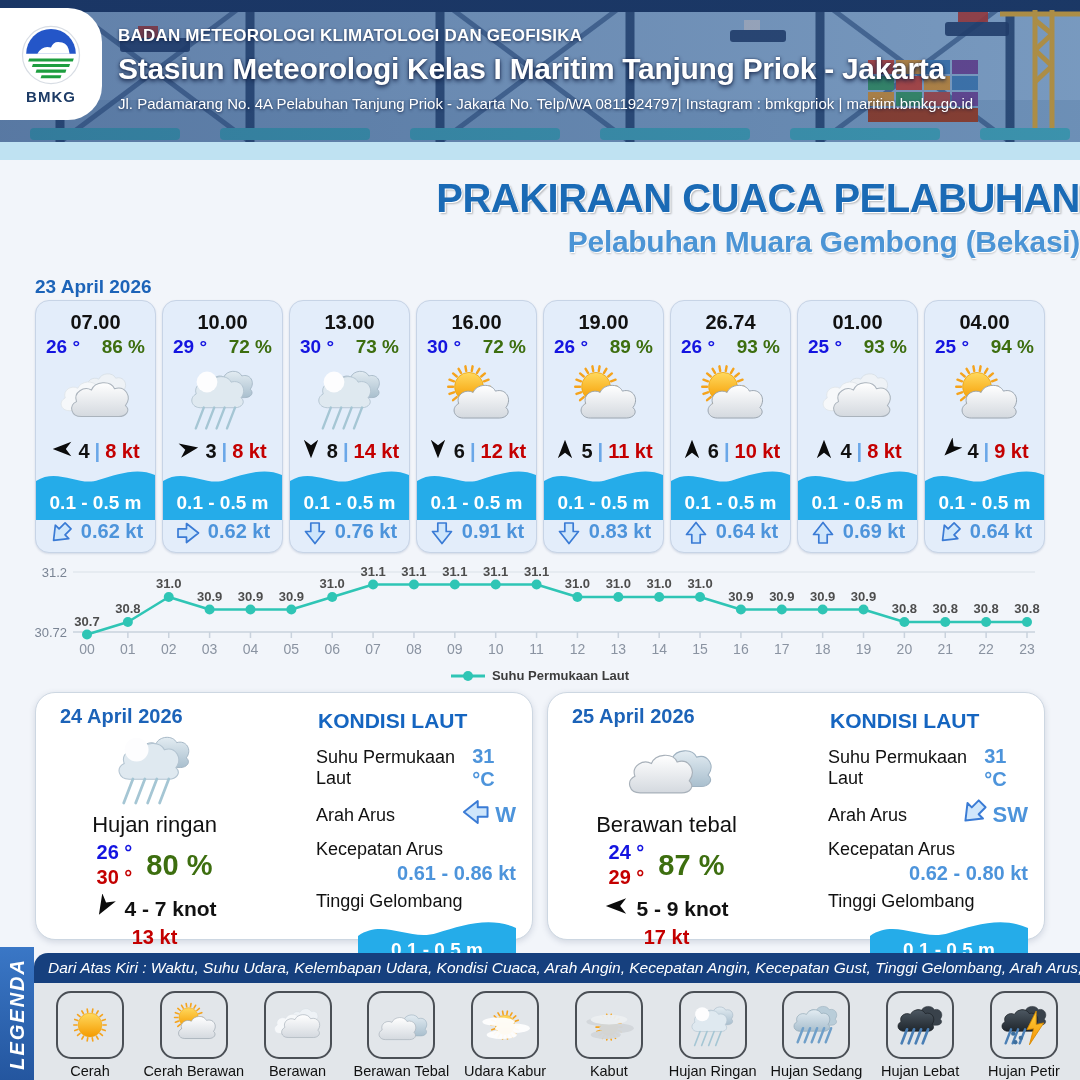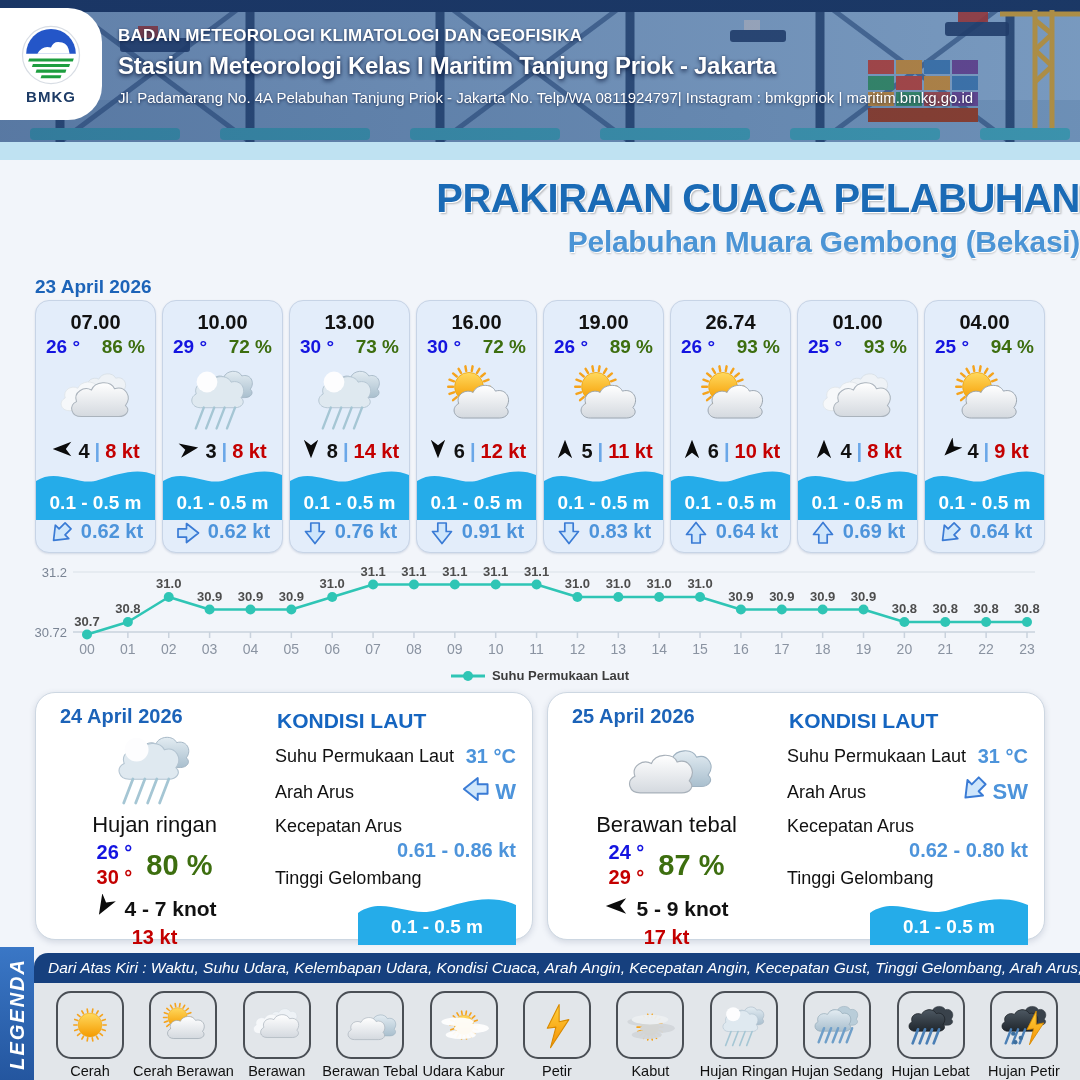--- a/index.html
+++ b/index.html
@@ -10,21 +10,21 @@
   .header{position:absolute;top:0;left:0;width:1080px;height:160px;overflow:hidden;
     background:linear-gradient(180deg,#8fb3d9 0%,#a7c6e4 55%,#bcd9ee 100%);}
   .hdr-art{position:absolute;inset:0;}
   .hdr-overlay{position:absolute;inset:0;background:linear-gradient(90deg,rgba(24,48,100,.45),rgba(24,48,100,.28));}
   .hdr-seats{position:absolute;left:0;bottom:0;width:1080px;height:18px;background:#bfe2f2;}
   .logo-box{position:absolute;left:0;top:8px;width:102px;height:112px;background:#fff;
     border-radius:0 34px 34px 0;display:flex;flex-direction:column;align-items:center;justify-content:center;z-index:3;}
   .logo-text{font-size:15px;font-weight:bold;color:#1d3b66;letter-spacing:1px;margin-top:2px;}
   .hdr-text{position:absolute;left:118px;top:26px;z-index:3;color:#fff;}
   .hdr-agency{font-size:17px;font-weight:bold;letter-spacing:.2px;text-shadow:0 1px 3px rgba(10,25,60,.8);}
-  .hdr-station{font-size:24px;font-weight:bold;margin-top:6px;letter-spacing:-.3px;
+  .hdr-station{font-size:30px;font-weight:bold;margin-top:6px;letter-spacing:-.3px;
     text-shadow:0 2px 4px rgba(10,25,60,.85),0 0 2px rgba(10,25,60,.6);}
   .hdr-address{font-size:15px;margin-top:9px;text-shadow:0 1px 3px rgba(10,25,60,.8);}
 
   
   .titlezone{position:absolute;top:160px;left:0;width:1080px;height:140px;text-align:right;}
   .main-title{margin-top:16px;font-size:40px;font-weight:bold;color:#1a6ab5;letter-spacing:-.5px;
     text-shadow:1px 1px 0 #fff,2px 2px 2px rgba(0,0,0,.25);}
   .sub-title{font-size:30px;font-weight:bold;color:#4b94d5;margin-top:4px;letter-spacing:-.3px;
     text-shadow:1px 1px 0 #fff,1px 2px 2px rgba(0,0,0,.2);}
   .valid-row{margin-top:10px;font-size:20px;color:#111;}
@@ -51,21 +51,21 @@
     color:#4d94db;font-size:20px;font-weight:bold;}
 
   
   .chartzone{position:absolute;top:556px;left:35px;width:1010px;height:134px;}
   .chart-legend{display:flex;align-items:center;justify-content:center;gap:7px;font-size:13px;color:#3c3c3c;font-weight:bold;margin-top:0px;}
   .legend-marker{display:inline-flex;align-items:center;}
 
   
   .daily-row{position:absolute;top:692px;left:35px;width:1010px;height:248px;display:flex;gap:14px;}
   .dcard{flex:1;background:#fff;border:1px solid #cdd7e2;border-radius:20px;box-shadow:0 2px 6px rgba(60,80,110,.18);
-    display:flex;padding:12px 16px;box-sizing:border-box;}
+    display:flex;padding:12px 16px;box-sizing:border-box;gap:41px;}
   .d-left{width:205px;display:flex;flex-direction:column;align-items:center;}
   .d-date{align-self:flex-start;font-size:20px;font-weight:bold;color:#1c63b8;margin-left:8px;}
   .d-icon{height:88px;display:flex;align-items:center;justify-content:center;margin-top:-4px;}
   .d-cond{font-size:22px;color:#111;margin-top:0px;}
   .d-temps{display:flex;align-items:center;gap:14px;margin-top:2px;}
   .d-tcol{display:flex;flex-direction:column;font-size:20px;font-weight:bold;line-height:1.25;}
   .d-tmin{color:#1414e0;}
   .d-tmax{color:#c40000;}
   .d-rh{font-size:29px;font-weight:bold;color:#3d6e0f;}
   .d-wind{display:flex;align-items:center;gap:8px;font-size:21px;font-weight:bold;color:#111;margin-top:4px;}
@@ -911,28 +911,20 @@
                 <ellipse cx="64" cy="56" rx="32" ry="9"></ellipse>
                 <ellipse cx="44" cy="68" rx="28" ry="8"></ellipse>
               </g>
             </svg>
           </div>
           <div class="legend-label">Udara Kabur</div>
         </div>
         <div class="legend-item">
           <div class="legend-box">
             <svg width="54" height="54" viewBox="0 0 100 100">
-              <path d="M52 8 L30 52 L46 50 L36 88 L70 36 L52 40 Z" transform="translate(2,4) scale(1)" fill="url(#gradBolt)" stroke="#d88a00" stroke-width="2" stroke-linejoin="round"></path>
-            </svg>
-          </div>
-          <div class="legend-label">Petir</div>
-        </div>
-        <div class="legend-item">
-          <div class="legend-box">
-            <svg width="54" height="54" viewBox="0 0 100 100">
               <line x1="68" y1="54" x2="74" y2="54" stroke="#f5a31c" stroke-width="3" stroke-linecap="round"></line>
               <line x1="66.91446717414635" y1="60.156362579862034" x2="72.5526228988618" y2="62.20848343981605" stroke="#f5a31c" stroke-width="3" stroke-linecap="round"></line>
               <line x1="63.788799976141604" y1="65.57017697435771" x2="68.38506663485548" y2="69.42690263247694" stroke="#f5a31c" stroke-width="3" stroke-linecap="round"></line>
               <line x1="59" y1="69.5884572681199" x2="62" y2="74.78460969082653" stroke="#f5a31c" stroke-width="3" stroke-linecap="round"></line>
               <line x1="53.12566719800475" y1="71.72653955421974" x2="54.16755626400633" y2="77.63538607229299" stroke="#f5a31c" stroke-width="3" stroke-linecap="round"></line>
               <line x1="46.87433280199525" y1="71.72653955421974" x2="45.83244373599367" y2="77.63538607229299" stroke="#f5a31c" stroke-width="3" stroke-linecap="round"></line>
               <line x1="41" y1="69.5884572681199" x2="38.00000000000001" y2="74.78460969082653" stroke="#f5a31c" stroke-width="3" stroke-linecap="round"></line>
               <line x1="36.211200023858396" y1="65.57017697435771" x2="31.61493336514453" y2="69.42690263247695" stroke="#f5a31c" stroke-width="3" stroke-linecap="round"></line>
               <line x1="33.08553282585365" y1="60.15636257986204" x2="27.4473771011382" y2="62.20848343981605" stroke="#f5a31c" stroke-width="3" stroke-linecap="round"></line>
               <line x1="32" y1="54" x2="26" y2="54" stroke="#f5a31c" stroke-width="3" stroke-linecap="round"></line>

